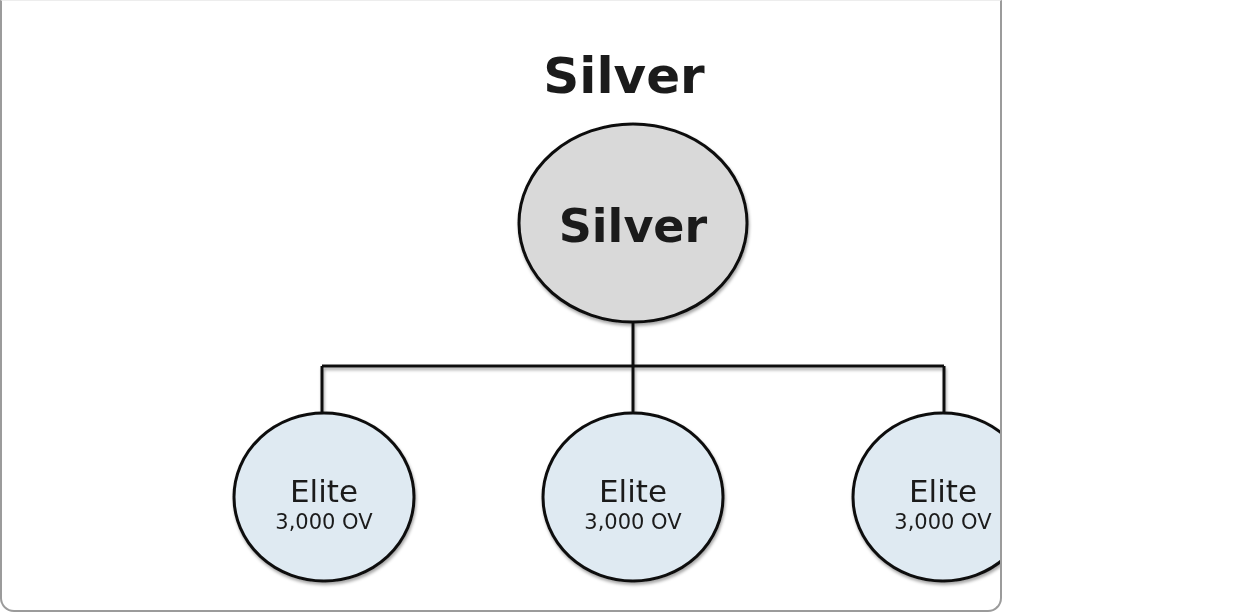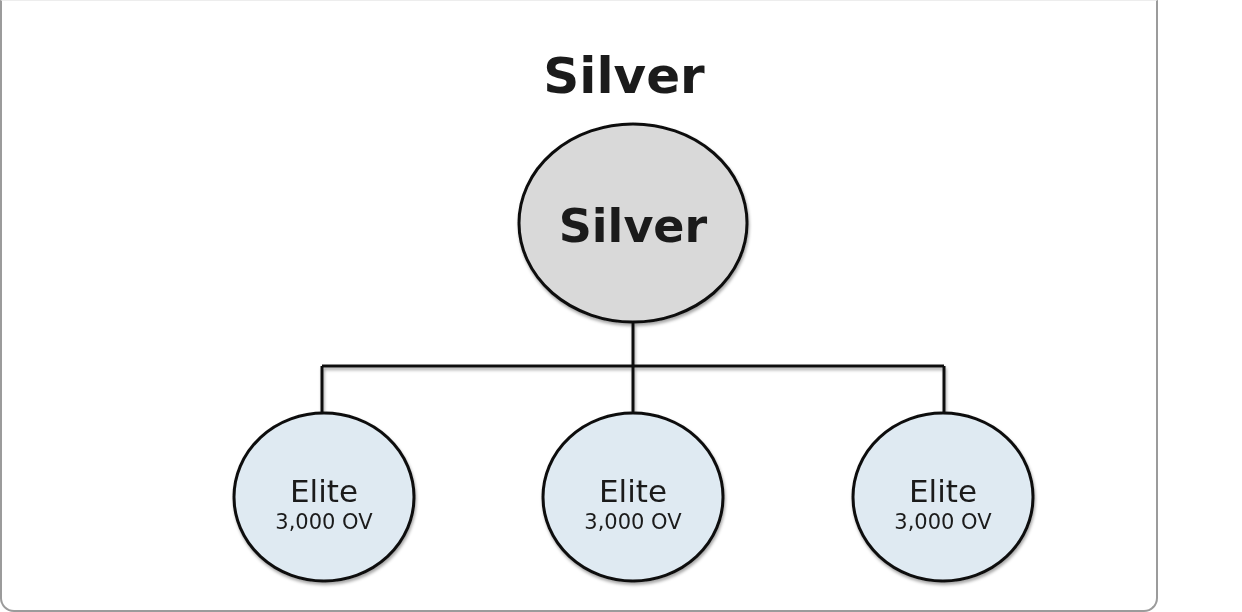--- a/index.html
+++ b/index.html
@@ -3,21 +3,21 @@
 <meta charset="utf-8">
 <style>
   html, body {
     margin: 0;
     padding: 0;
     background: #ffffff;
     font-family: "DejaVu Sans", "Liberation Sans", sans-serif;
   }
   .frame {
     position: relative;
-    width: 1158px;
+    width: 1002px;
     height: 612px;
     box-sizing: border-box;
     background: #ffffff;
     border-left: 2px solid #9b9b9b;
     border-right: 2px solid #9b9b9b;
     border-bottom: 2px solid #9b9b9b;
     border-top: 1px solid #ededed;
     border-radius: 0 0 14px 14px;
     overflow: hidden;
   }

